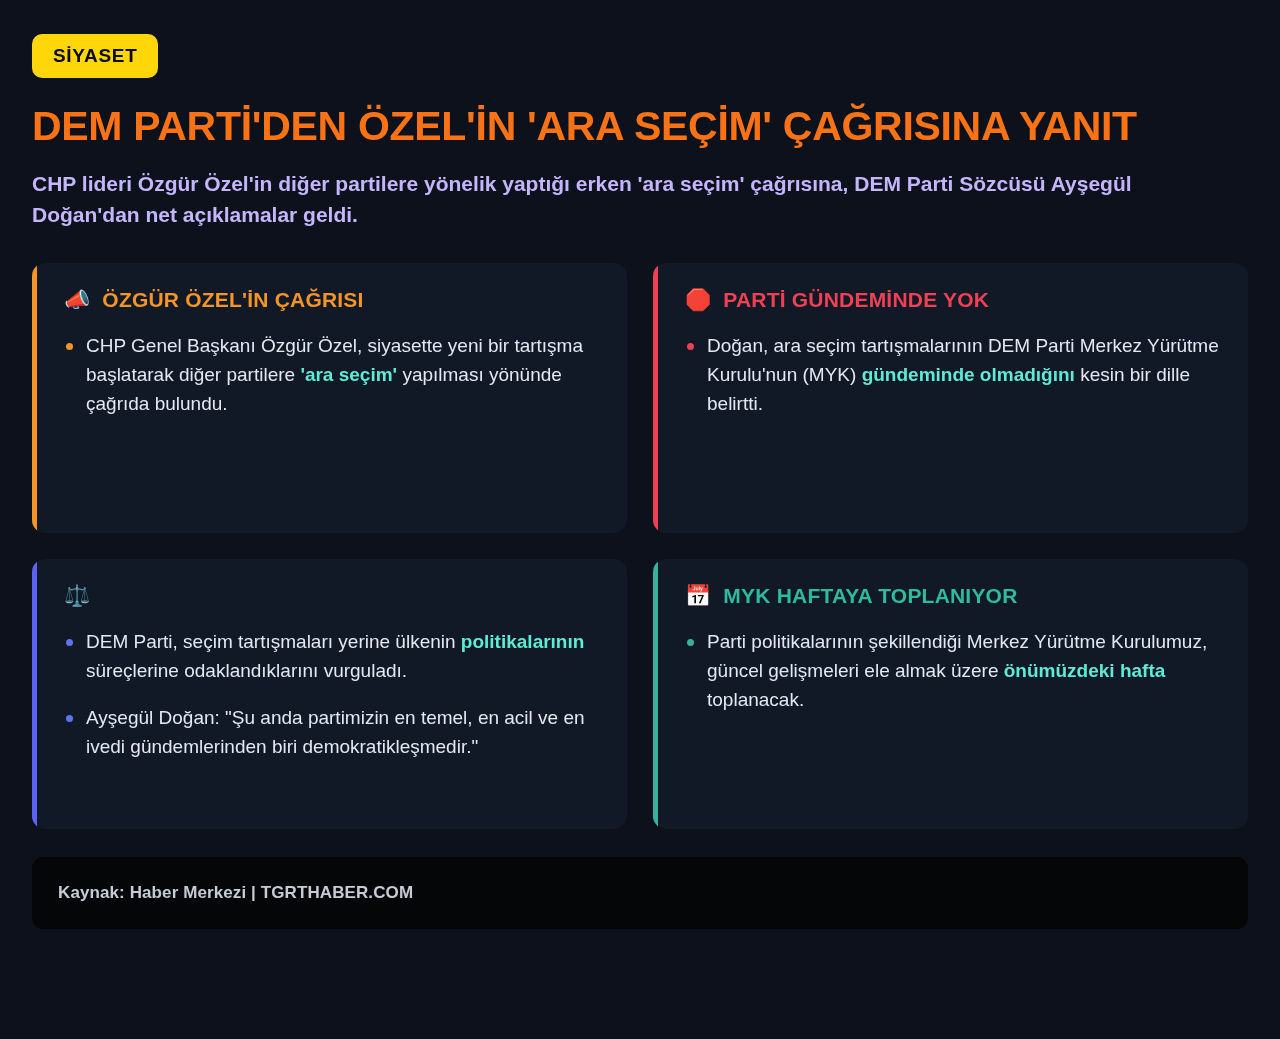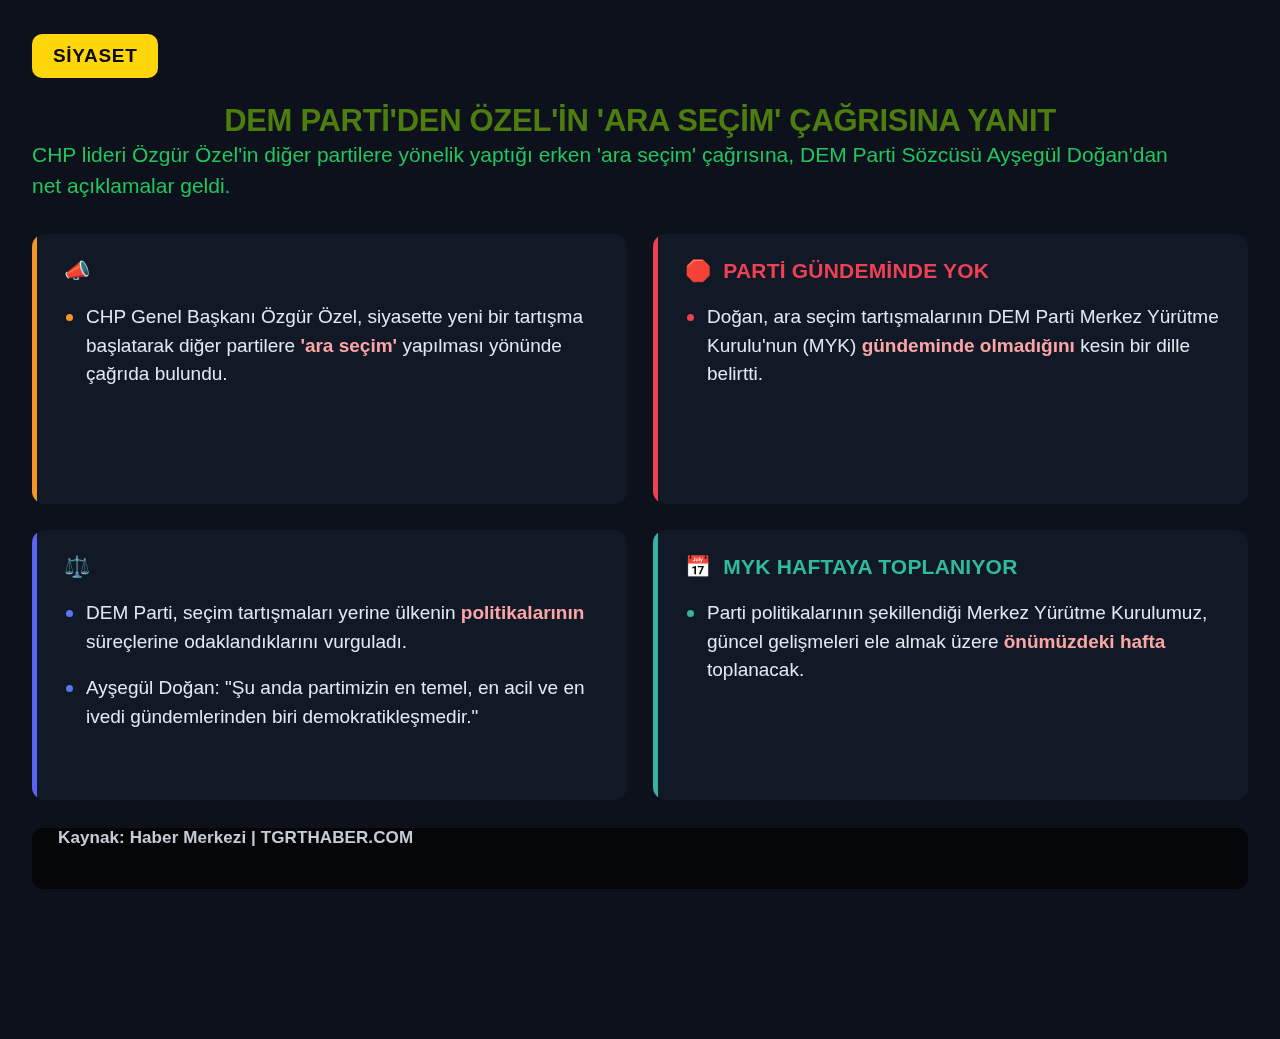--- a/index.html
+++ b/index.html
@@ -32,37 +32,37 @@
     font-weight: 800;
     font-size: 19px;
     letter-spacing: 0.7px;
     padding: 12px 21px 13px 21px;
     border-radius: 10px;
     line-height: 1;
   }
 
   
   .headline {
-    color: #4d7c0f;
-    font-size: 31px;
+    color: #f97316;
+    font-size: 41px;
     font-weight: 800;
     letter-spacing: -0.3px;
     line-height: 1.12;
     margin-top: 26px;
     white-space: nowrap;
-    text-align: center;
   }
 
   
   .subtitle {
-    color: #22c55e;
+    color: #c4b5fd;
     font-size: 21px;
     line-height: 1.5;
+    margin-top: 18px;
     max-width: 1150px;
-    font-weight: 400;
+    font-weight: 700;
   }
 
   
   .grid {
     margin-top: 32px;
     display: grid;
     grid-template-columns: 1fr 1fr;
     column-gap: 26px;
     row-gap: 26px;
   }
@@ -113,30 +113,30 @@
   ul.bullets li::before {
     content: "";
     position: absolute;
     left: 2px;
     top: 11px;
     width: 7px;
     height: 7px;
     border-radius: 50%;
     background: var(--dot, #888);
   }
-  ul.bullets b { font-weight: 700; color: #fca5a5; }
+  ul.bullets b { font-weight: 700; color: #5eead4; }
 
   
   .footer {
     margin-top: 28px;
     background: #050608;
     border-radius: 11px;
-    height: 61px;
+    height: 72px;
     display: flex;
-    align-items: flex-start;
+    align-items: center;
     padding-left: 26px;
   }
   .footer-text {
     color: #c6ccd6;
     font-size: 17px;
     font-weight: 700;
     letter-spacing: 0.1px;
   }
 </style>
 </head>
@@ -150,20 +150,21 @@
 
   <h1 class="headline">DEM PARTİ'DEN ÖZEL'İN 'ARA SEÇİM' ÇAĞRISINA YANIT</h1>
 
   <p class="subtitle">CHP lideri Özgür Özel'in diğer partilere yönelik yaptığı erken 'ara seçim' çağrısına, DEM Parti Sözcüsü Ayşegül Doğan'dan net açıklamalar geldi.</p>
 
   <div class="grid" id="cards-grid">
       <div class="card">
         <span class="accent" style="background: rgb(245, 149, 39);"></span>
         <div class="card-title" style="color: rgb(245, 149, 39);">
           <span class="emoji">📣</span>
+          <span>ÖZGÜR ÖZEL'İN ÇAĞRISI</span>
         </div>
         <ul class="bullets" style="--dot: #f59527;">
           <li><span>CHP Genel Başkanı Özgür Özel, siyasette yeni bir tartışma başlatarak diğer partilere </span><b>'ara seçim'</b><span> yapılması yönünde çağrıda bulundu.</span></li>
         </ul>
       </div>
       <div class="card">
         <span class="accent" style="background: rgb(239, 64, 85);"></span>
         <div class="card-title" style="color: rgb(239, 64, 85);">
           <span class="emoji">🛑</span>
           <span>PARTİ GÜNDEMİNDE YOK</span>

